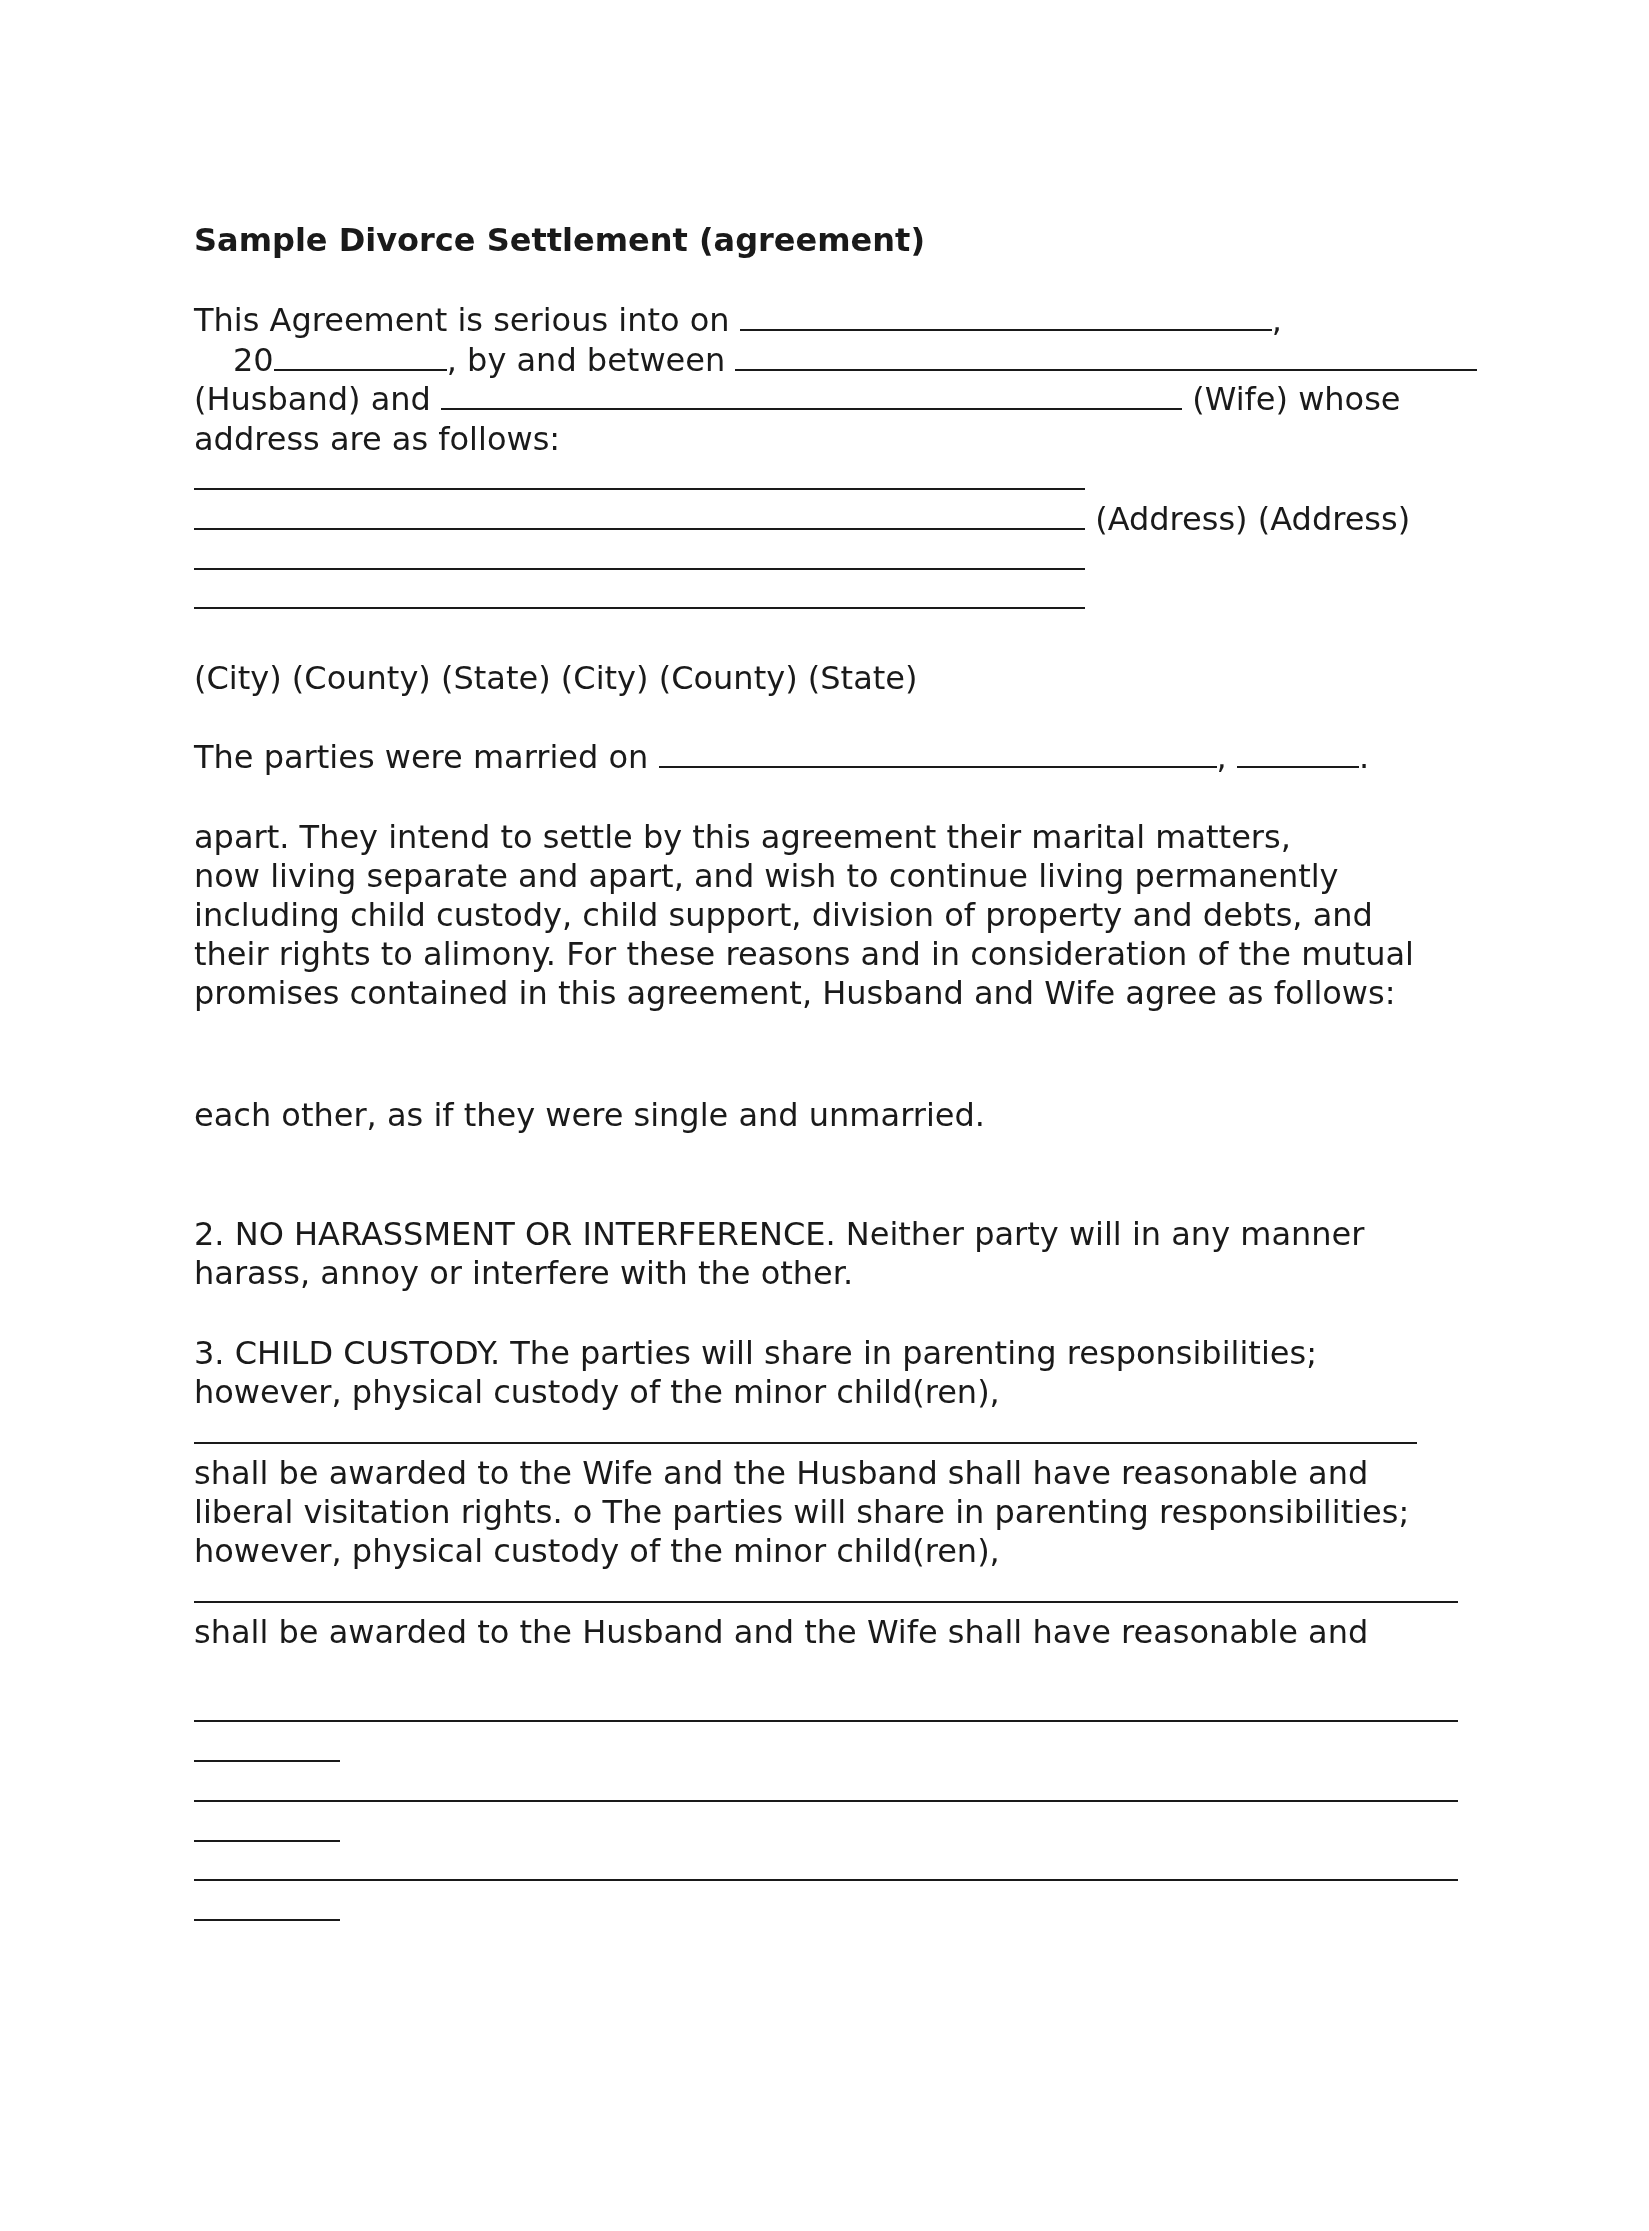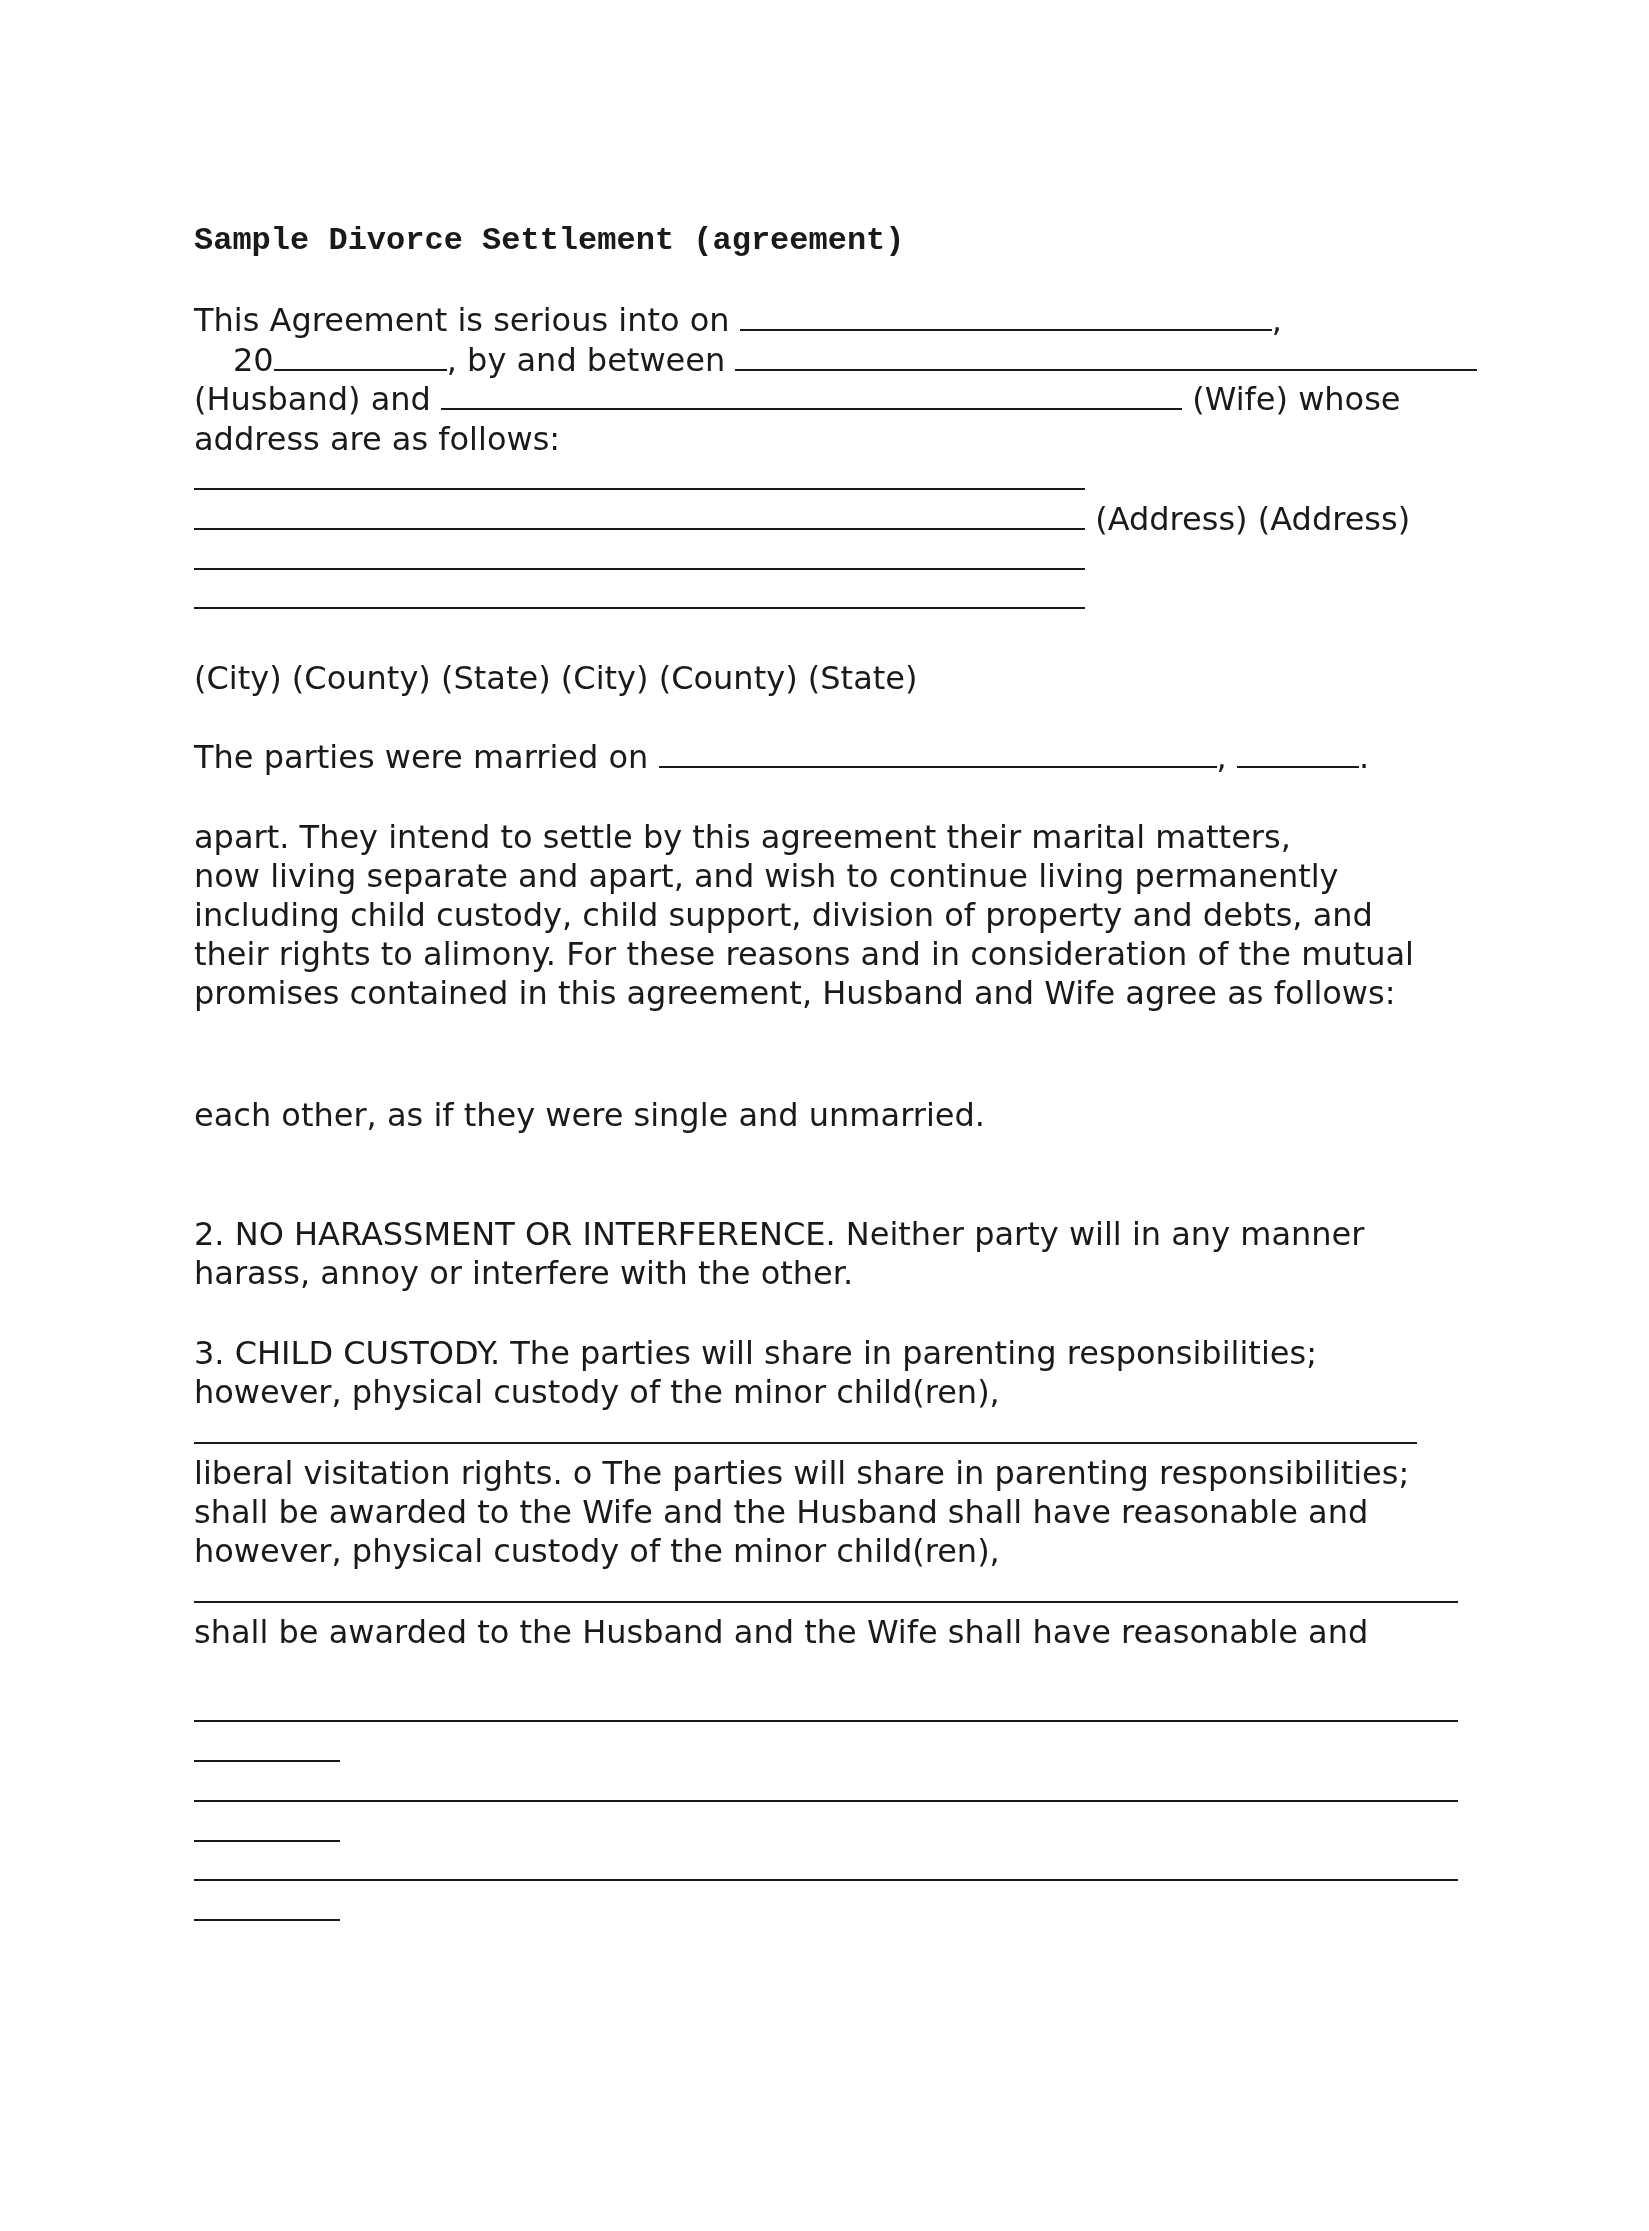--- a/index.html
+++ b/index.html
@@ -2,21 +2,21 @@
 <html><head>
 <meta charset="utf-8">
 <style>
   html, body { margin: 0; padding: 0; background: #ffffff; }
   body { width: 1650px; height: 2232px; position: relative; overflow: hidden; }
   .page {
     position: absolute; left: 194px; top: 0; width: 1271px;
     font-family: "DejaVu Sans", sans-serif;
     font-size: 32px; line-height: 39px; color: #1a1a1a;
   }
-  .title { position: absolute; top: 221px; left: 0; font-weight: bold; white-space: nowrap; font-family: Liberation Mono, monospace; }
+  .title { position: absolute; top: 221px; left: 0; font-weight: bold; white-space: nowrap; }
   .blk { position: absolute; left: 0; white-space: nowrap; }
   .blank { display: inline-block; border-bottom: 2.9px solid #1a1a1a; height: 27px; vertical-align: baseline; }
 </style>
 </head>
 <body>
 
 <div class="page">
   <div class="title">Sample Divorce Settlement (agreement)</div>
 
   <div class="blk" style="top:301px;">
@@ -74,22 +74,22 @@
   </div>
 
   <div class="blk" style="top:1334px;">
     <div>3. CHILD CUSTODY. The parties will share in parenting responsibilities;</div>
     <div>however, physical custody of the minor child(ren),</div>
   </div>
   <div class="blk" style="top:1414px;">
     <span class="blank" style="width:1223px;"></span>
   </div>
   <div class="blk" style="top:1454px;">
+    <div>shall be awarded to the Wife and the Husband shall have reasonable and</div>
     <div>liberal visitation rights. o The parties will share in parenting responsibilities;</div>
-    <div>shall be awarded to the Wife and the Husband shall have reasonable and</div>
     <div>however, physical custody of the minor child(ren),</div>
   </div>
   <div class="blk" style="top:1573px;">
     <span class="blank" style="width:1264px;"></span>
   </div>
   <div class="blk" style="top:1613px;">
     <div>shall be awarded to the Husband and the Wife shall have reasonable and</div>
   </div>
 
   <div class="blk" style="top:1692px;">

